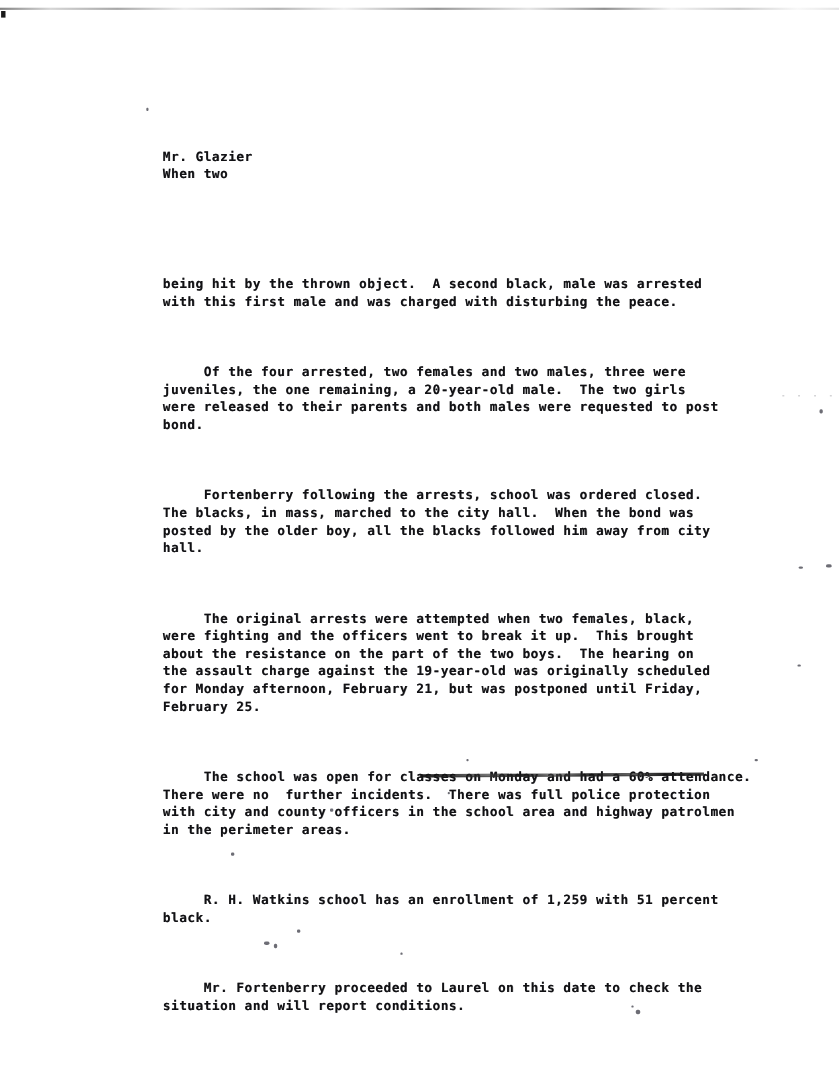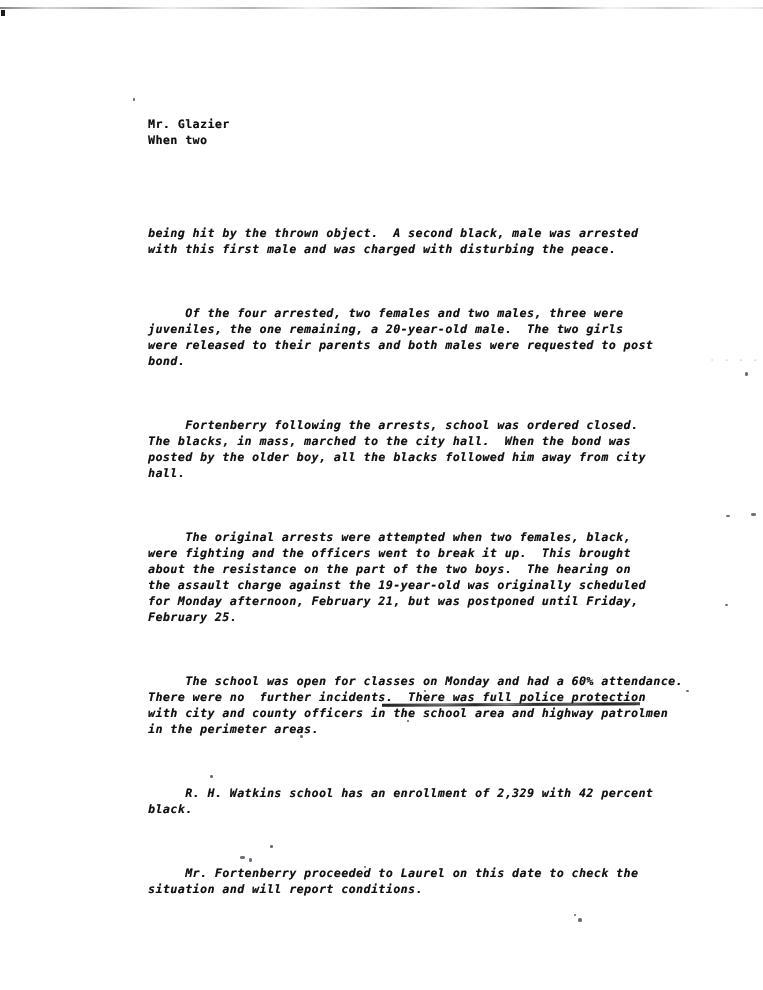--- a/index.html
+++ b/index.html
@@ -83,37 +83,37 @@
     -webkit-font-smoothing: none;
     text-rendering: geometricPrecision;
   }
 
   #letterhead {
     top: 116px;
     font-weight: 700;
   }
 
   #body-block {
-    top: 193px;
-    font-style: italic;
+    top: 182px;
   }
 
   .para {
     white-space: pre;
     margin: 0;
     font-weight: 700;
   }
 
   .para + .para {
     margin-top: 16px;
   }
 
   
   .typed, .para {
     text-shadow: 0.28px 0 0 rgba(17,17,20,0.55);
+    margin-top: 18px;
   }
 
   
 
   .ink-rule {
     position: absolute;
     left: 382px;
     top: 703px;
     width: 258px;
     height: 3px;
@@ -183,21 +183,21 @@
     <p class="para">     The original arrests were attempted when two females, black,
 were fighting and the officers went to break it up.  This brought
 about the resistance on the part of the two boys.  The hearing on
 the assault charge against the 19-year-old was originally scheduled
 for Monday afternoon, February 21, but was postponed until Friday,
 February 25.</p>
     <p class="para">     The school was open for classes on Monday and had a 60% attendance.
 There were no  further incidents.  There was full police protection
 with city and county officers in the school area and highway patrolmen
 in the perimeter areas.</p>
-    <p class="para">     R. H. Watkins school has an enrollment of 2,329 with 42 percent
+    <p class="para">     R. H. Watkins school has an enrollment of 1,259 with 51 percent
 black.</p>
     <p class="para">     Mr. Fortenberry proceeded to Laurel on this date to check the
 situation and will report conditions.</p>
   </div>
 
   <div class="ink-rule"></div>
 
 </div>
 
 </body></html>

